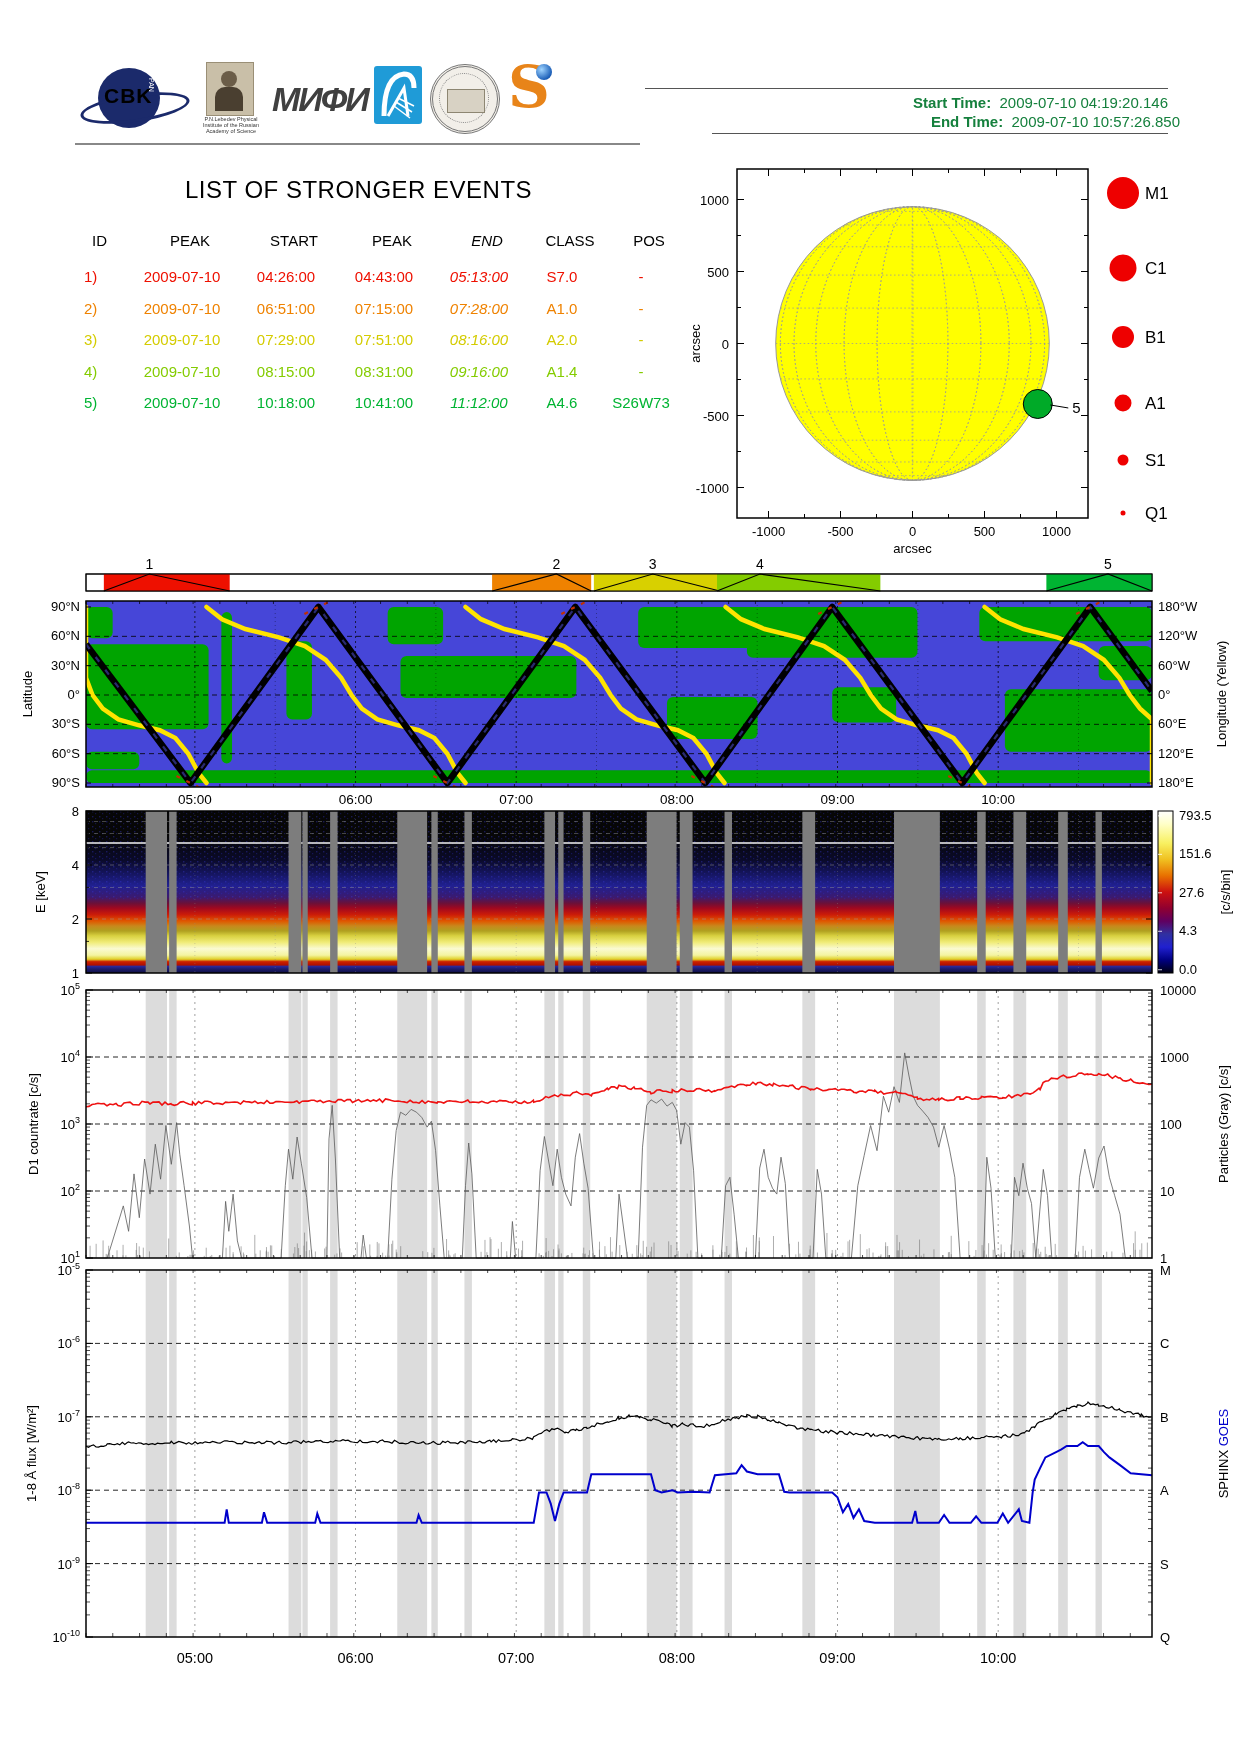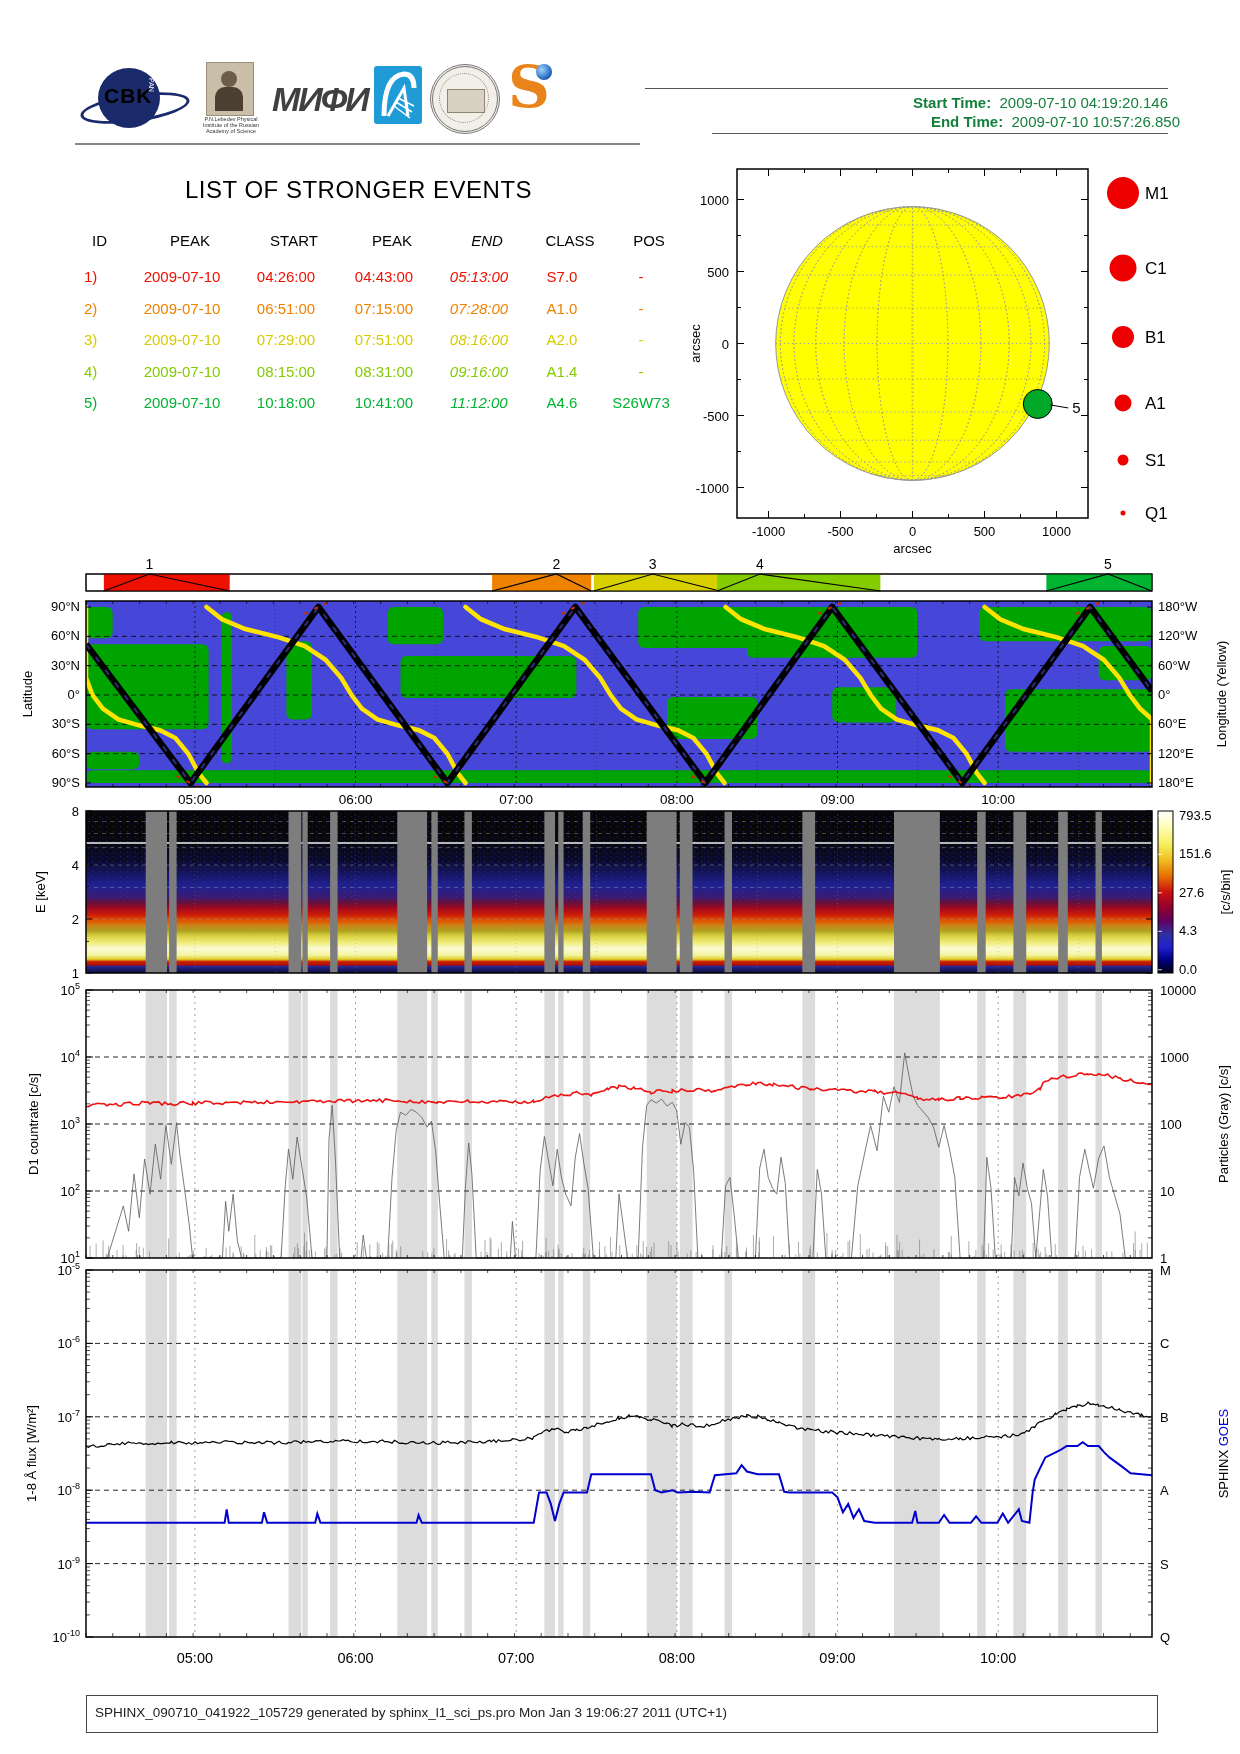--- a/index.html
+++ b/index.html
@@ -1221,16 +1221,13 @@
         <text x="194.88418778915673" y="1663" font-size="14.5" text-anchor="middle">05:00</text>
         <text x="355.54260261273384" y="1663" font-size="14.5" text-anchor="middle">06:00</text>
         <text x="516.2010174363111" y="1663" font-size="14.5" text-anchor="middle">07:00</text>
         <text x="676.8594322598882" y="1663" font-size="14.5" text-anchor="middle">08:00</text>
         <text x="837.5178470834653" y="1663" font-size="14.5" text-anchor="middle">09:00</text>
         <text x="998.1762619070425" y="1663" font-size="14.5" text-anchor="middle">10:00</text>
       </g>
       <text x="36" y="1453.5" font-size="13" text-anchor="middle" transform="rotate(-90 36 1453.5)" fill="#000">1-8 Å flux [W/m²]</text>
     </svg>
 
-  <div class="footer-box">
-    <div>SPHINX_090710_041922_105729 generated by sphinx_l1_sci_ps.pro Mon Jan  3 19:06:27 2011 (UTC+1)</div>
-  </div>
 </div>
 
 </body></html>

